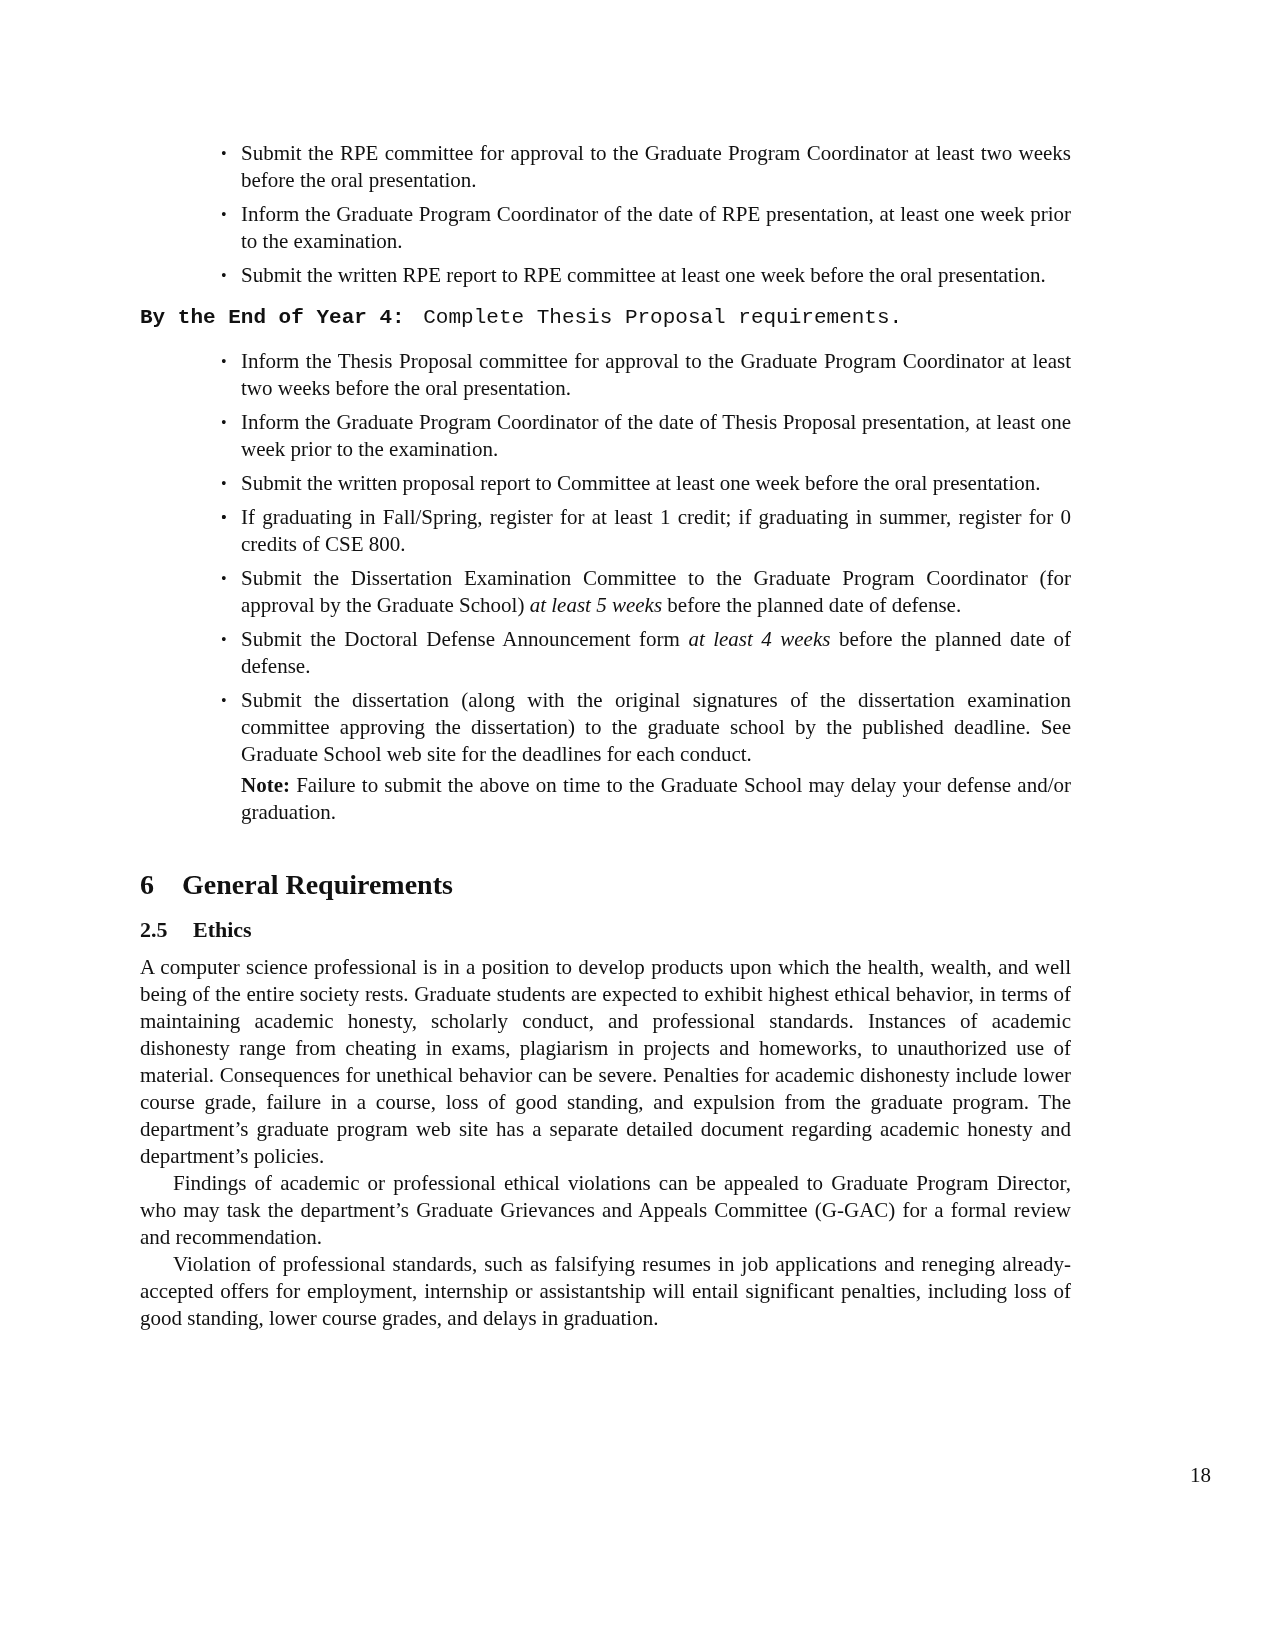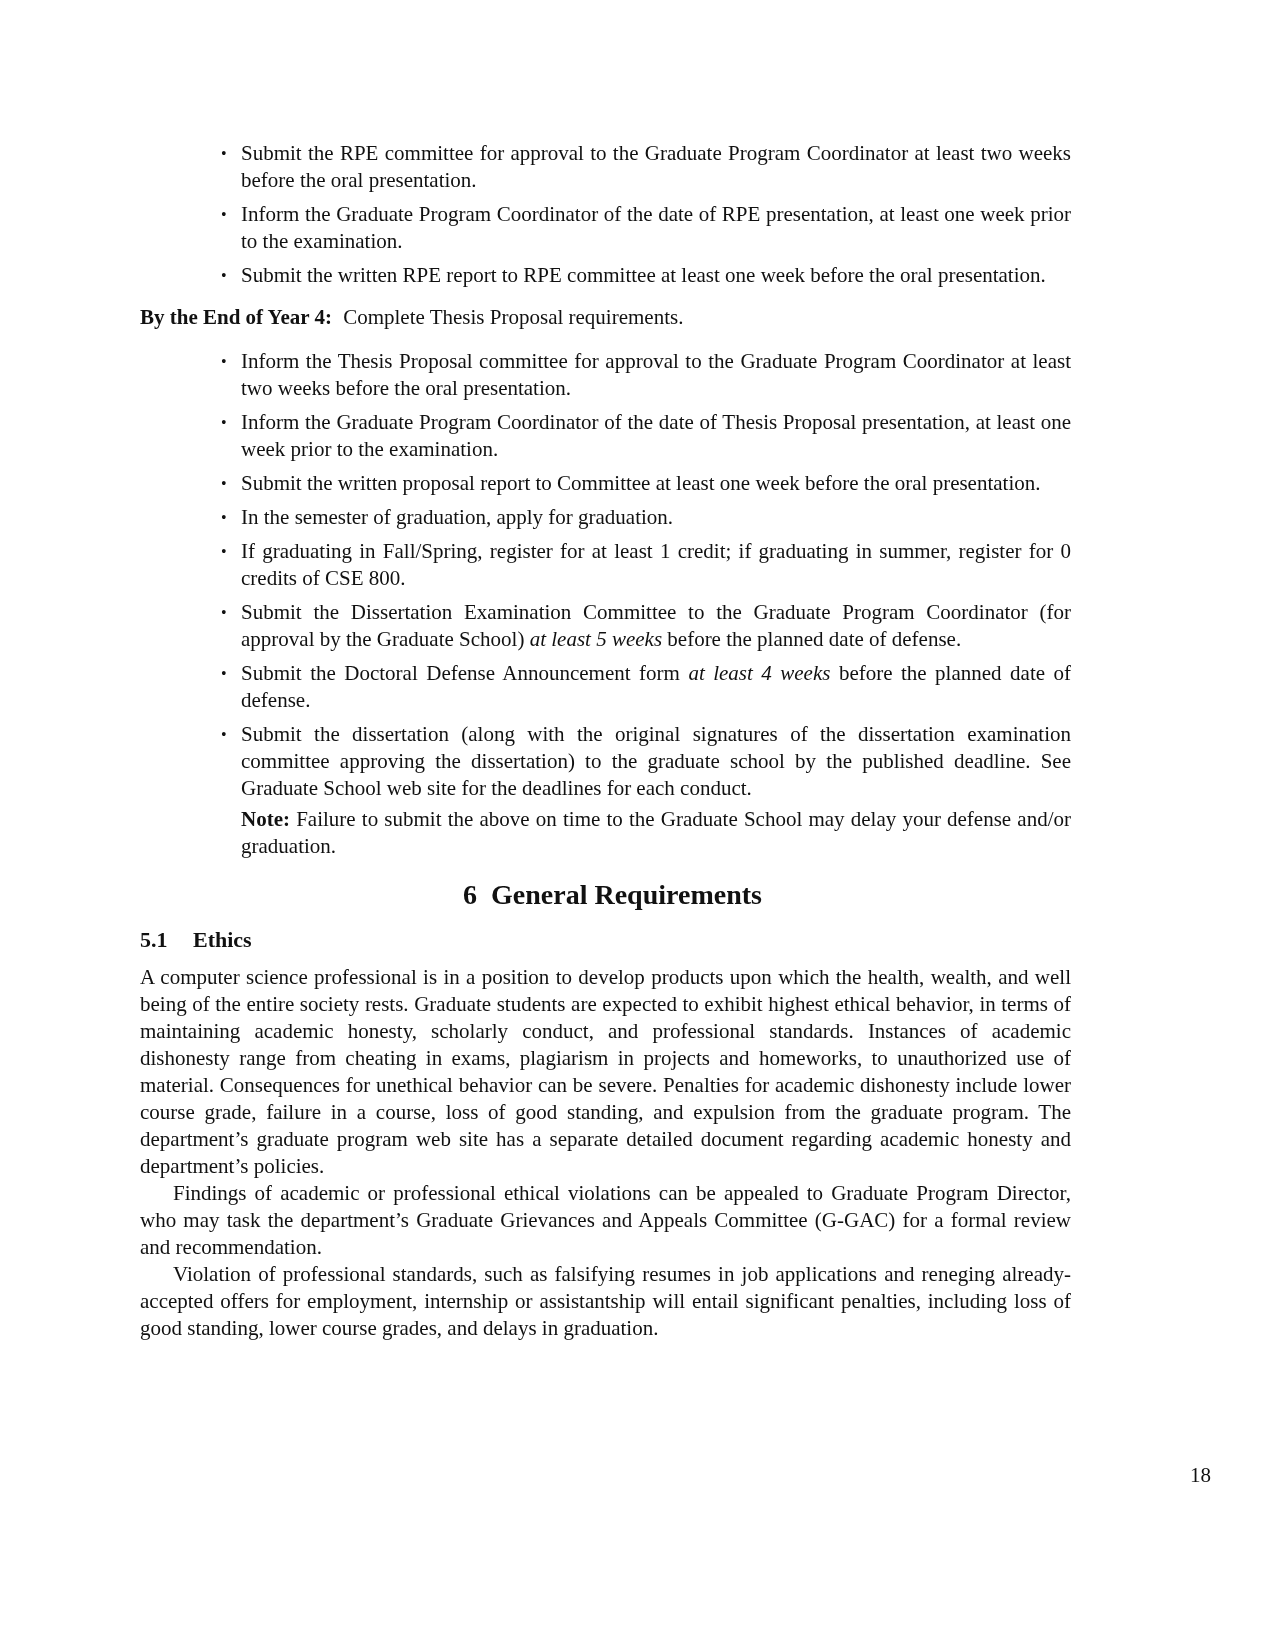--- a/index.html
+++ b/index.html
@@ -38,30 +38,30 @@
     left: -20px;
     top: 0;
     font-size: 16px;
   }
   .itemize li .note {
     display: block;
     margin-top: 4px;
   }
   .milestone {
     margin: 15px 0 17px 0;
+    font-family: Liberation Mono, monospace;
   }
   .milestone b {
     margin-right: 6px;
   }
   .sec {
     font-weight: bold;
     font-size: 28px;
     line-height: 34px;
-    margin: 18px 0 14px 0;
-    text-align: center;
+    margin: 42px 0 14px 0;
   }
   .sec .num { display: inline-block; width: 42px; }
   .subsec {
     font-weight: bold;
     font-size: 22px;
     line-height: 28px;
     margin: 0 0 10px 0;
   }
   .subsec .num { display: inline-block; width: 53px; }
   .para {
@@ -117,21 +117,20 @@
     <li>
       <span class="bullet">•</span>
       <span>Submit the written proposal report to Committee at least one week before the oral presentation.</span>
     </li>
   </ul>
 
 
   <ul class="itemize">
     <li>
       <span class="bullet">•</span>
-      <span>In the semester of graduation, apply for graduation.</span>
     </li>
     <li>
       <span class="bullet">•</span>
       <span>If graduating in Fall/Spring, register for at least 1 credit; if graduating in summer, register for 0 credits of CSE 800.</span>
     </li>
     <li>
       <span class="bullet">•</span>
       <span>Submit the Dissertation Examination Committee to the Graduate Program Coordinator (for approval by the Graduate School)</span>
       <i>at least 5 weeks</i>
       <span>before the planned date of defense.</span>
@@ -150,21 +149,21 @@
         <span>Failure to submit the above on time to the Graduate School may delay your defense and/or graduation.</span>
       </span>
     </li>
   </ul>
 
   <h1 class="sec">
     <span class="num">6</span><span>General Requirements</span>
   </h1>
 
   <h2 class="subsec">
-    <span class="num">5.1</span><span>Ethics</span>
+    <span class="num">2.5</span><span>Ethics</span>
   </h2>
 
   <p class="para">A computer science professional is in a position to develop products upon which the health, wealth, and well being of the entire society rests. Graduate students are expected to exhibit highest ethical behavior, in terms of maintaining academic honesty, scholarly conduct, and professional standards.  Instances of academic dishonesty range from cheating in exams, plagiarism in projects and homeworks, to unauthorized use of material.  Consequences for unethical behavior can be severe.  Penalties for academic dishonesty include lower course grade, failure in a course, loss of good standing, and expulsion from the graduate program. The department’s graduate program web site has a separate detailed document regarding academic honesty and department’s policies.</p>
   <p class="para indent">Findings of academic or professional ethical violations can be appealed to Graduate Program Director, who may task the department’s Graduate Grievances and Appeals Committee (G-GAC) for a formal review and recommendation.</p>
   <p class="para indent">Violation of professional standards, such as falsifying resumes in job applications and reneging already-accepted offers for employment, internship or assistantship  will entail significant penalties, including loss of good standing, lower course grades, and delays in graduation.</p>
 </div>
 
 <div class="pageno">18</div>
 
 </body></html>

